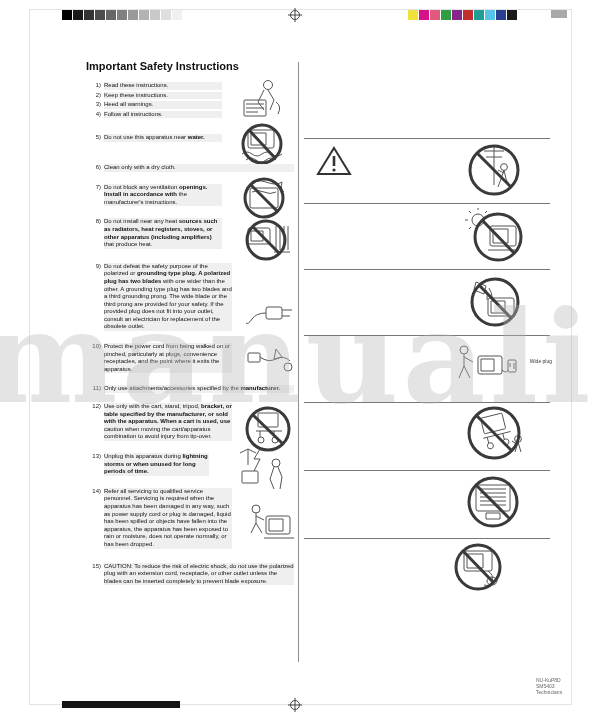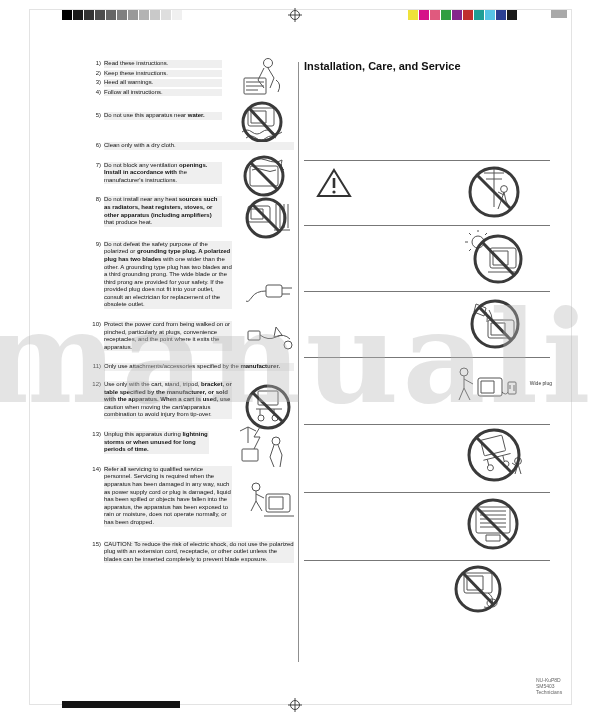--- a/index.html
+++ b/index.html
@@ -87,20 +87,21 @@
   <svg class="reg-mark" style="left:288px;top:698px;" viewBox="0 0 14 14">
     <circle cx="7" cy="7" r="4.5" fill="none" stroke="#444" stroke-width="1"></circle>
     <line x1="7" y1="0" x2="7" y2="14" stroke="#444" stroke-width="1"></line>
     <line x1="0" y1="7" x2="14" y2="7" stroke="#444" stroke-width="1"></line>
   </svg>
   <div class="black-bar"></div>
 
   <div class="divider"></div>
 
   <div class="col-left">
+    <h1>Important Safety Instructions</h1>
 
     <div class="group14">
       <div class="item w118">
         <span class="num">1)</span>
         <span class="txt"><span>Read these instructions.</span><b></b><span></span></span>
       </div>
       <div class="item w118">
         <span class="num">2)</span>
         <span class="txt"><span>Keep these instructions.</span></span>
       </div>
@@ -228,21 +229,20 @@
       </svg>
     </div>
 
     <div class="item w190">
       <span class="num">15)</span>
       <span class="txt"><span>CAUTION: To reduce the risk of electric shock, do not use the polarized plug with an extension cord, receptacle, or other outlet unless the blades can be inserted completely to prevent blade exposure.</span><b></b></span>
     </div>
   </div>
 
   <div class="col-right">
-    <h1>Installation, Care, and Service</h1>
 
     <div class="care-section" style="height:78px;"></div>
 
     <div class="care-section" style="height:64px;">
       <svg class="art" style="left:12px;top:6px;" width="36" height="32" viewBox="0 0 36 32">
         <path d="M18 3 L34 29 L2 29 Z" fill="none" stroke="#333" stroke-width="2"></path>
         <line x1="18" y1="11" x2="18" y2="21" stroke="#333" stroke-width="2.6"></line>
         <circle cx="18" cy="25" r="1.6" fill="#333"></circle>
       </svg>
       <svg class="art" style="right:26px;top:2px;" width="60" height="58" viewBox="0 0 60 58">

